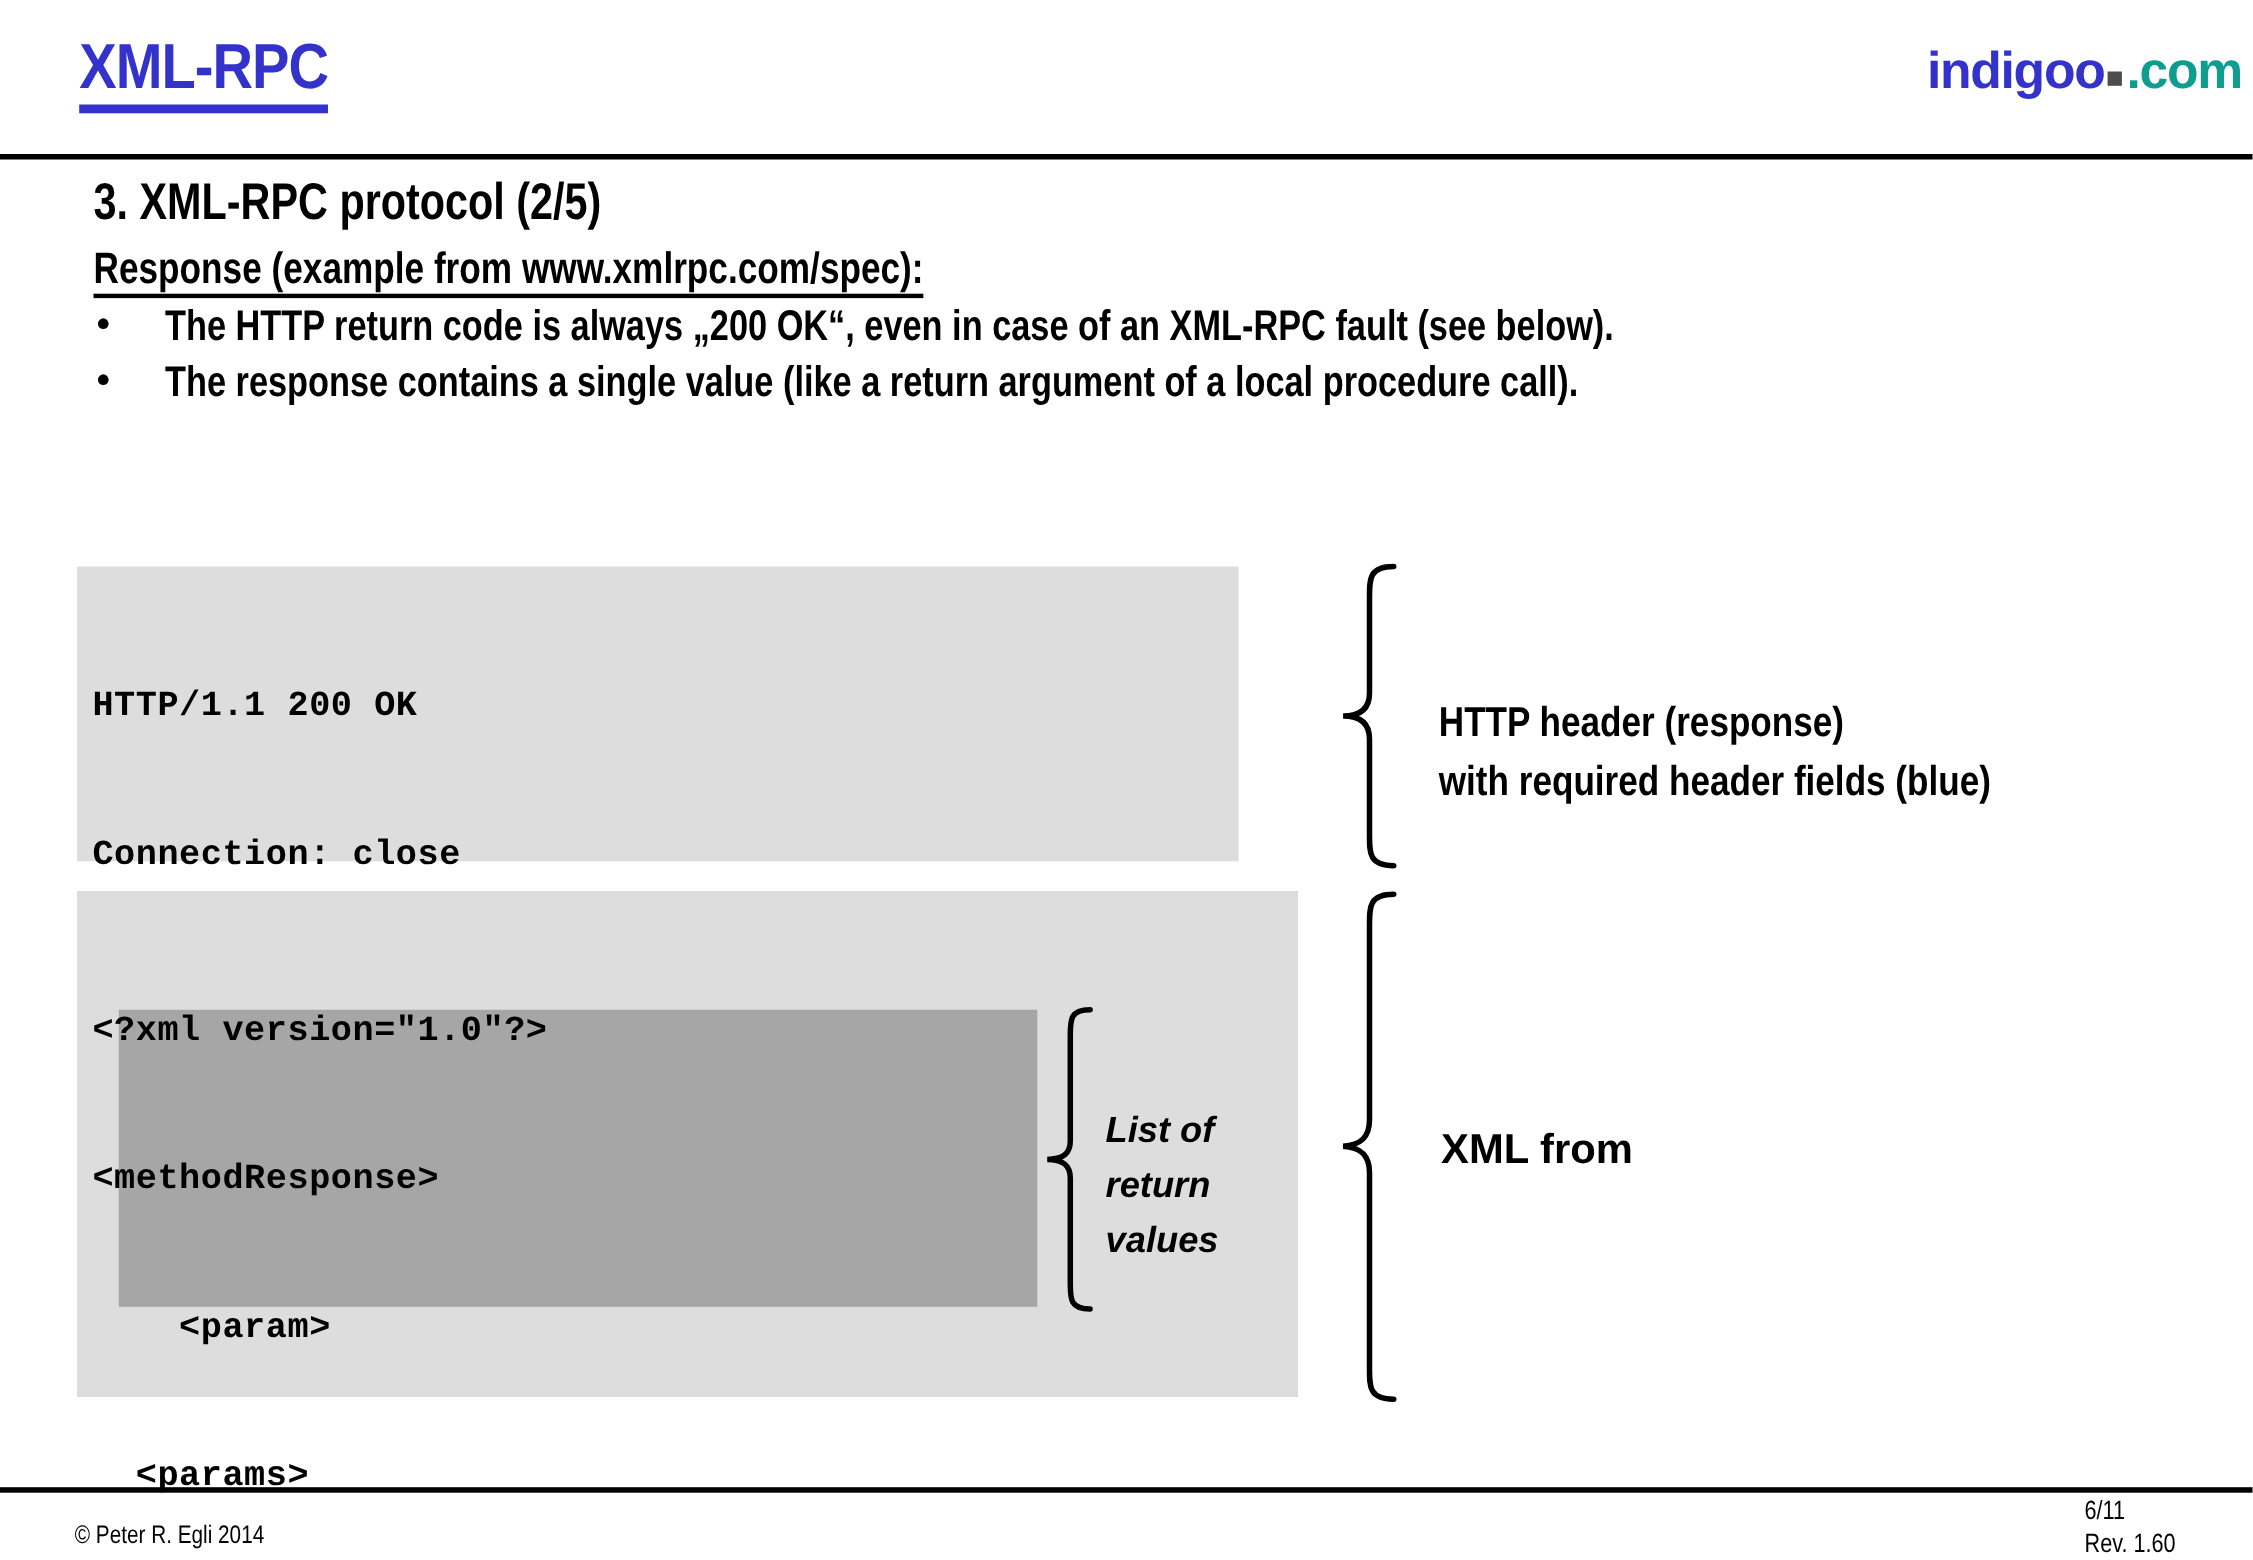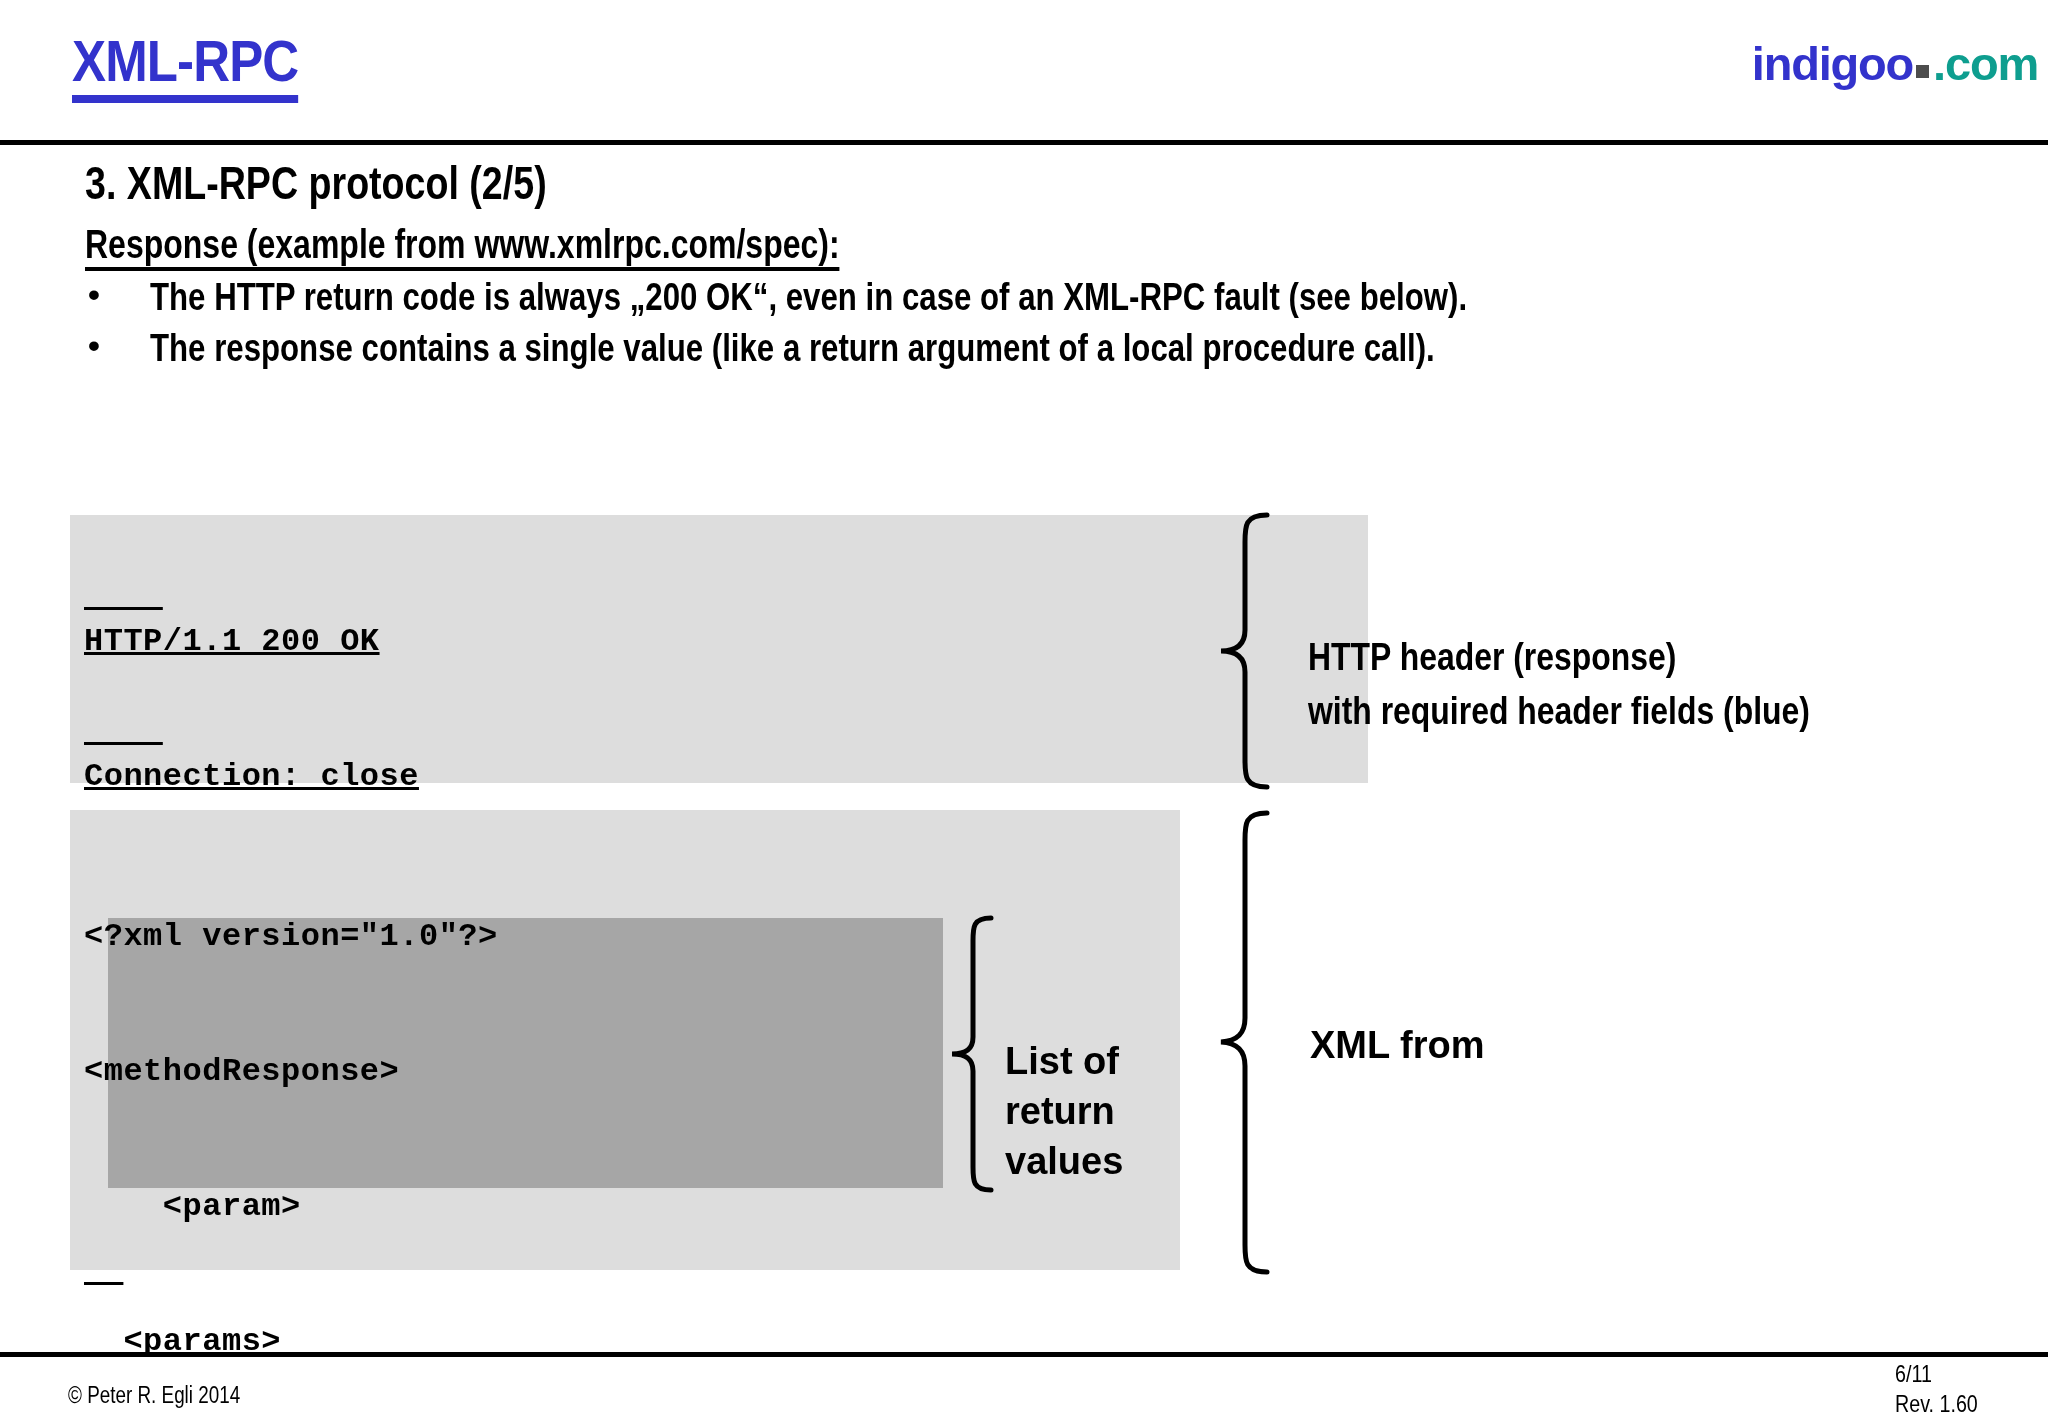--- a/index.html
+++ b/index.html
@@ -126,25 +126,24 @@
     font-weight: bold;
     font-size: 32px;
     line-height: 45px;
     color: #000000;
     white-space: pre;
     letter-spacing: 0.5px;
   }
   #http-block {
     left: 70px;
     top: 515px;
-    width: 1298px;
+    width: 1056px;
     height: 268px;
     padding: 14px 0 0 14px;
     box-sizing: border-box;
-    text-decoration: underline;
   }
   #xml-block {
     left: 70px;
     top: 810px;
     width: 1110px;
     height: 460px;
     padding: 14px 0 0 14px;
     box-sizing: border-box;
   }
   .code-line { display: block; height: 45px; }
@@ -186,24 +185,25 @@
     left: 1308px;
     top: 630px;
     font-size: 38px;
     line-height: 54px;
     transform: scaleX(0.84);
     transform-origin: left top;
     white-space: nowrap;
   }
   #anno-list {
     left: 1005px;
-    top: 1036px;
-    font-size: 38px;
+    top: 1002px;
+    font-size: 33px;
     line-height: 50px;
     white-space: nowrap;
+    font-style: italic;
   }
   #anno-xmlbody {
     left: 1310px;
     top: 1020px;
     font-size: 38px;
     line-height: 50px;
     white-space: nowrap;
   }
 
   

